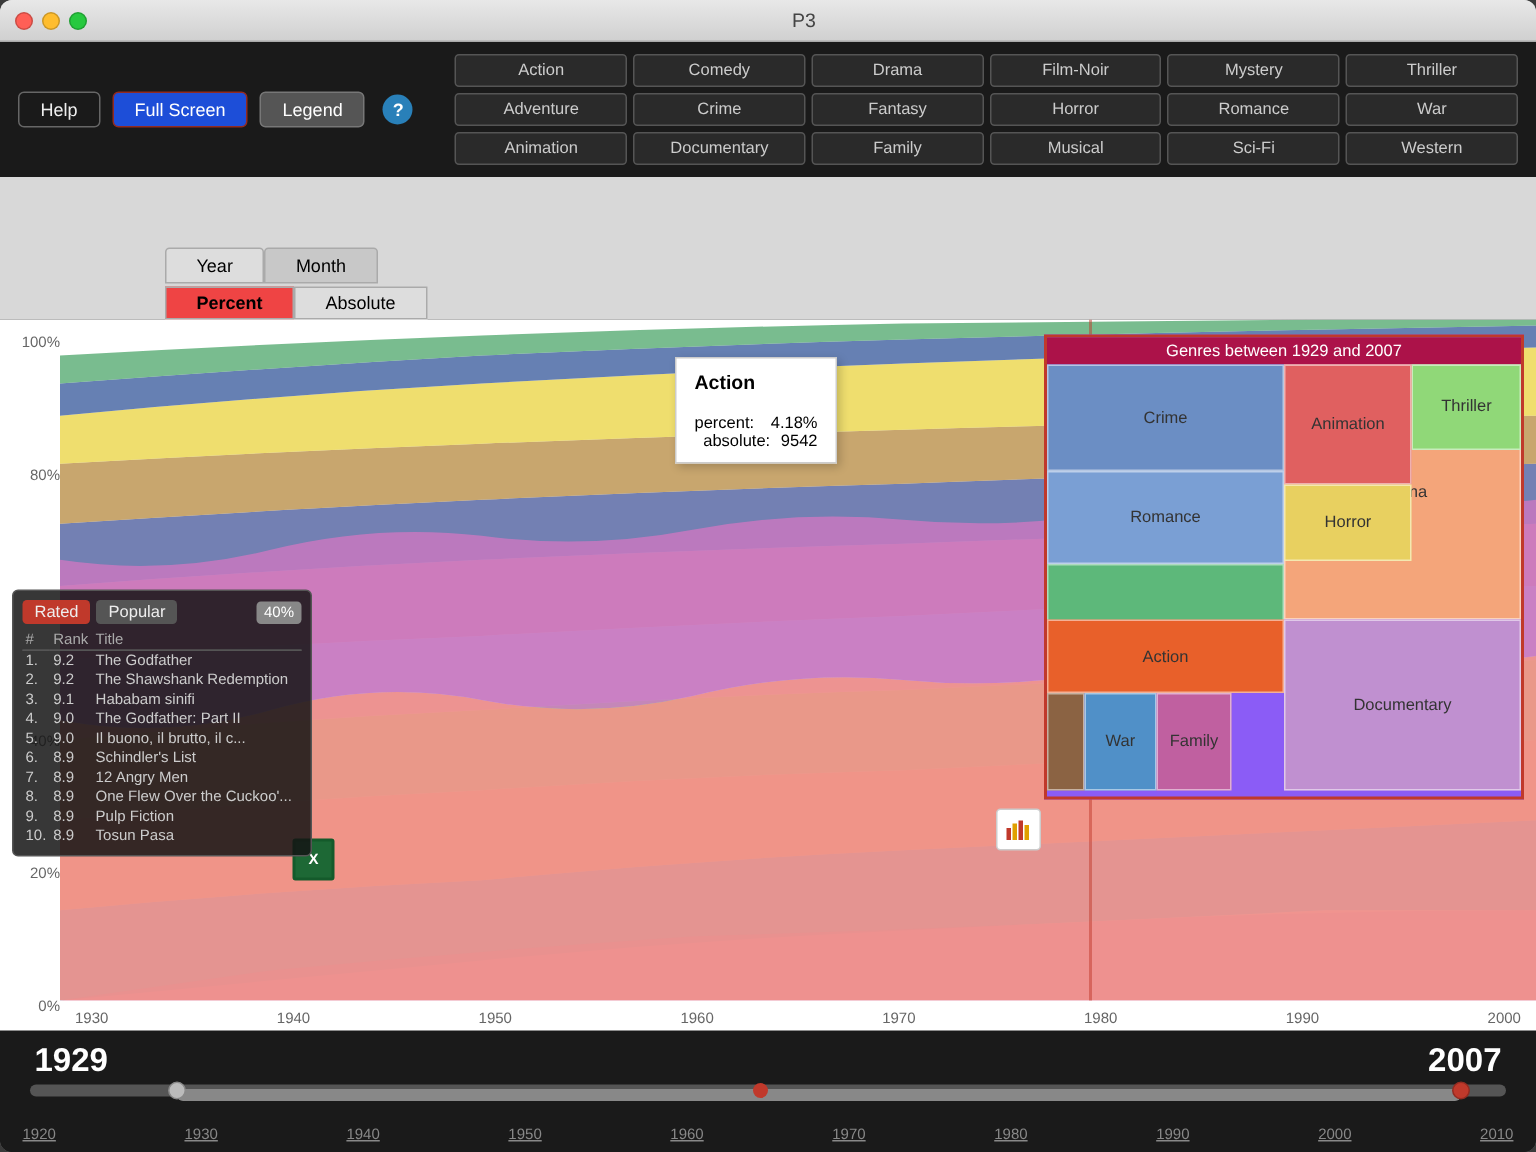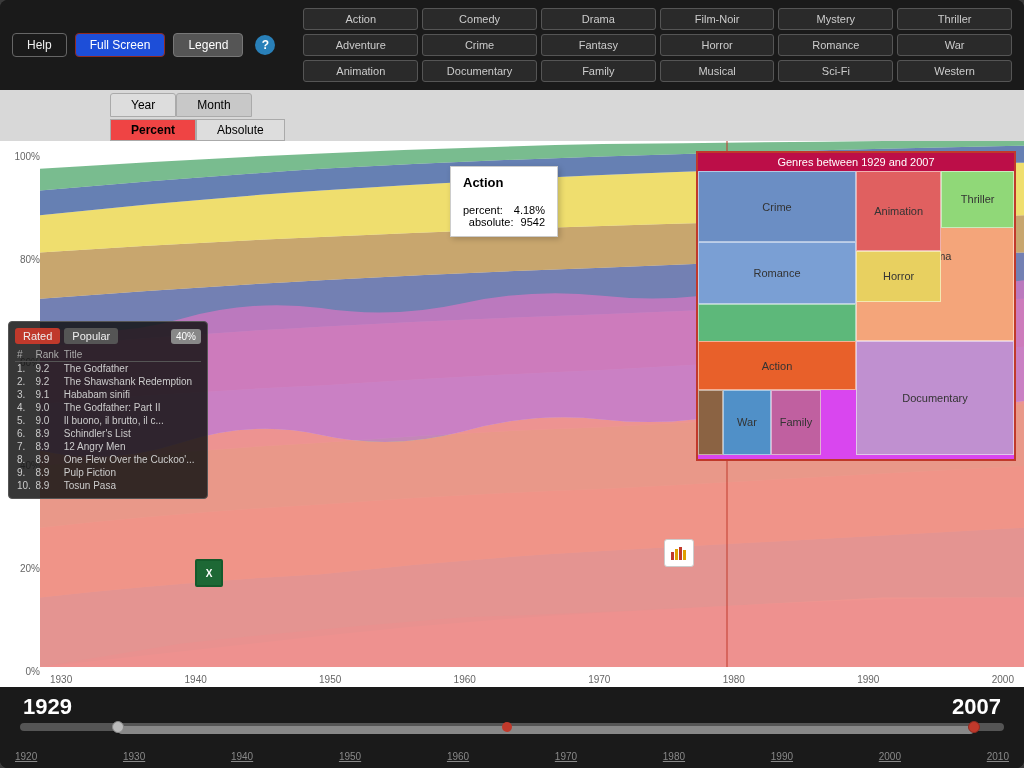--- a/index.html
+++ b/index.html
@@ -141,20 +141,21 @@
       margin-bottom: 2px;
     }
 
     .tab-btn {
       padding: 4px 20px;
       font-size: 12px;
       border: 1px solid #aaa;
       background: #ddd;
       cursor: pointer;
       border-radius: 3px 3px 0 0;
+      margin-top: 44px;
     }
 
     .tab-btn.active {
       background: #c8c8c8;
       font-weight: 500;
     }
 
     .percent-row {
       display: flex;
       gap: 0;
@@ -301,21 +302,21 @@
       border: 2px solid #145a2b;
     }
 
     
     .treemap {
       position: absolute;
       top: 10px;
       right: 8px;
       width: 320px;
       height: 310px;
-      background: #d946ef;
+      background: #8b5cf6;
       border: 2px solid #c0392b;
       z-index: 10;
     }
 
     .treemap-title {
       background: rgba(180,0,30,0.8);
       color: white;
       font-size: 11px;
       padding: 3px 6px;
       text-align: center;
@@ -392,20 +393,28 @@
       font-size: 10px;
       color: #666;
       padding: 0 10px;
     }
   </style>
 </head>
 <body>
 
 <div class="window">
 
+  <div class="titlebar">
+    <div class="traffic-lights">
+      <div class="tl-btn tl-close"></div>
+      <div class="tl-btn tl-min"></div>
+      <div class="tl-btn tl-max"></div>
+    </div>
+    <div class="window-title">P3</div>
+  </div>
 
   <div class="main-content">
 
     <div class="toolbar">
       <button class="help-btn">Help</button>
       <button class="fullscreen-btn">Full Screen</button>
       <button class="legend-btn">Legend</button>
       <div class="help-icon">?</div>
 
       <div class="genre-filters">

